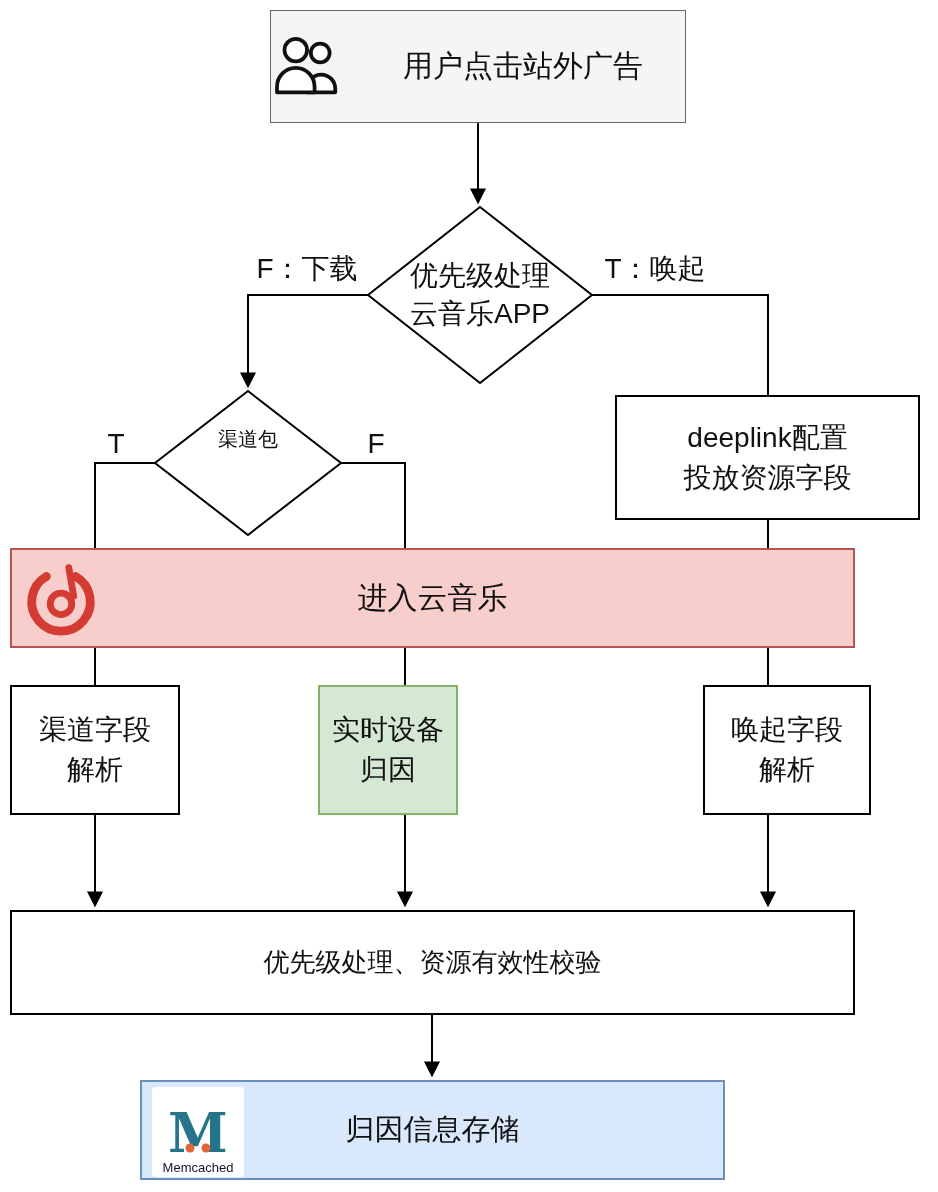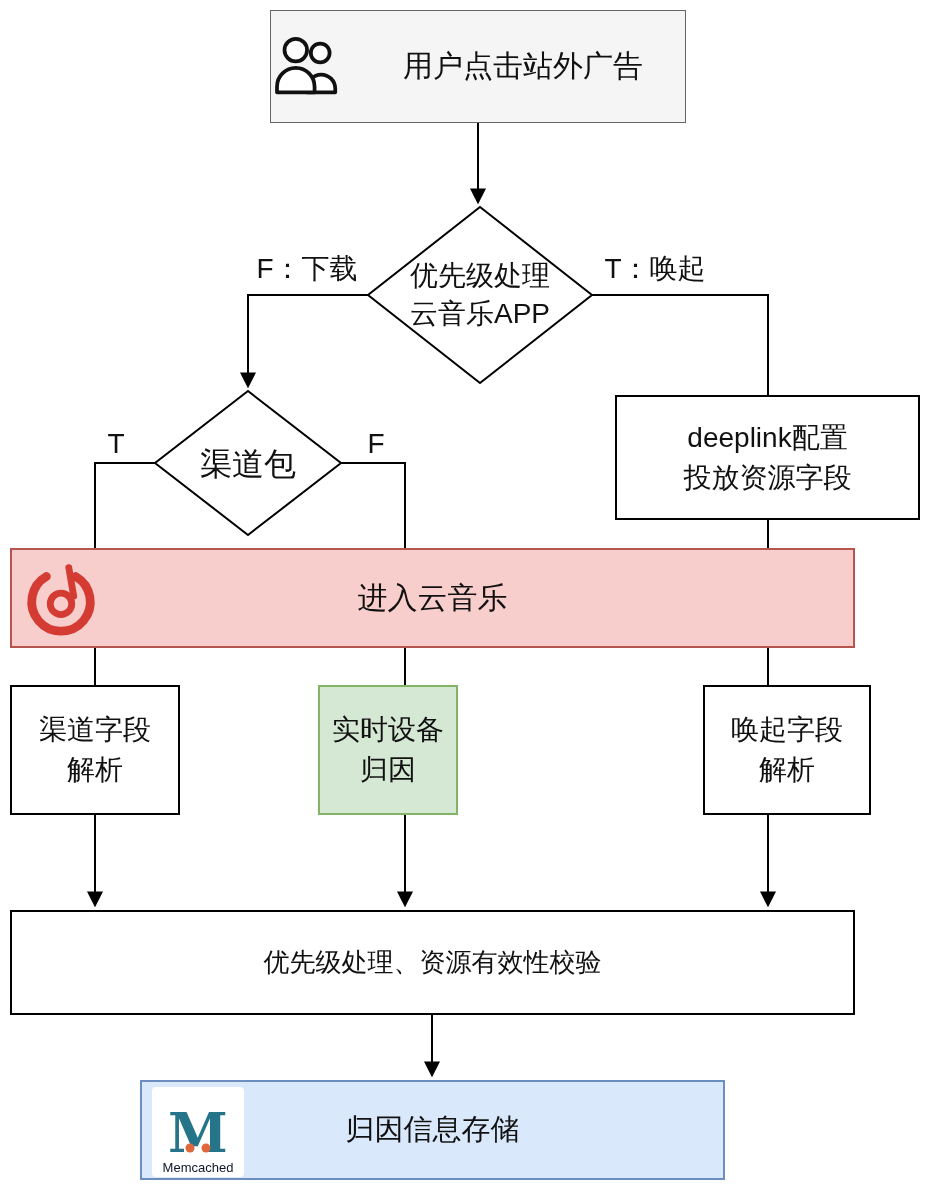--- a/index.html
+++ b/index.html
@@ -16,21 +16,21 @@
   .label-abs { position:absolute; z-index:3; text-align:center; color:#111; }
 
   
   .start-box { left:270px; top:10px; width:416px; height:113px; background:#f5f5f5;
                border:1px solid #666666; font-size:30px; gap:20px; padding:0 2px; }
   .start-box .icon-wrap { flex:0 0 auto; display:flex; align-items:center; }
   .start-box .start-label { flex:1; text-align:center; }
 
   
   .decision1-text { left:370px; top:257px; width:220px; font-size:28px; line-height:38px; }
-  .decision2-text { left:168px; top:445px; width:160px; font-size:32px; line-height:38px; }
+  .decision2-text { left:168px; top:420px; width:160px; font-size:20px; line-height:38px; }
 
   
   .lbl-f-download { left:242px; top:250px; width:130px; font-size:28px; }
   .lbl-t-invoke   { left:588px; top:250px; width:134px; font-size:28px; }
   .lbl-t          { left:96px;  top:428px; width:40px;  font-size:28px; }
   .lbl-f          { left:356px; top:428px; width:40px;  font-size:28px; }
 
   
   .deeplink-box { left:615px; top:395px; width:305px; height:125px; background:#ffffff;
                   border:2px solid #000; font-size:28px; line-height:40px; flex-direction:column; }

